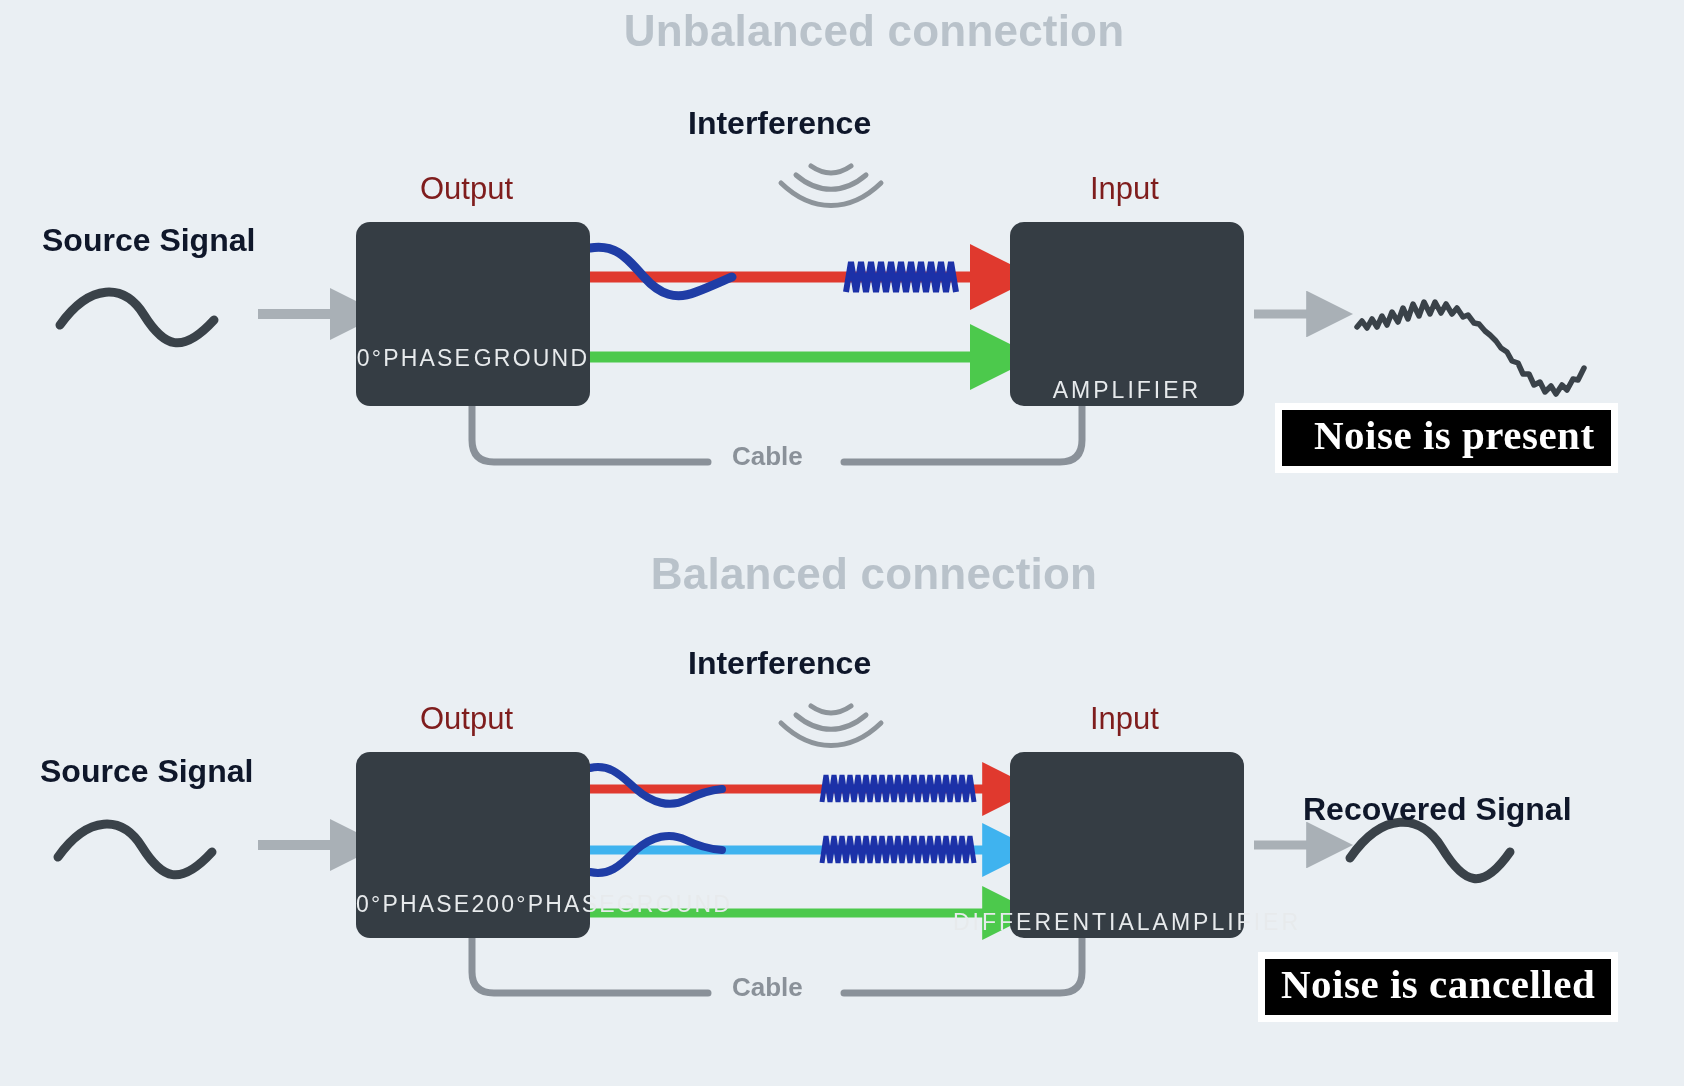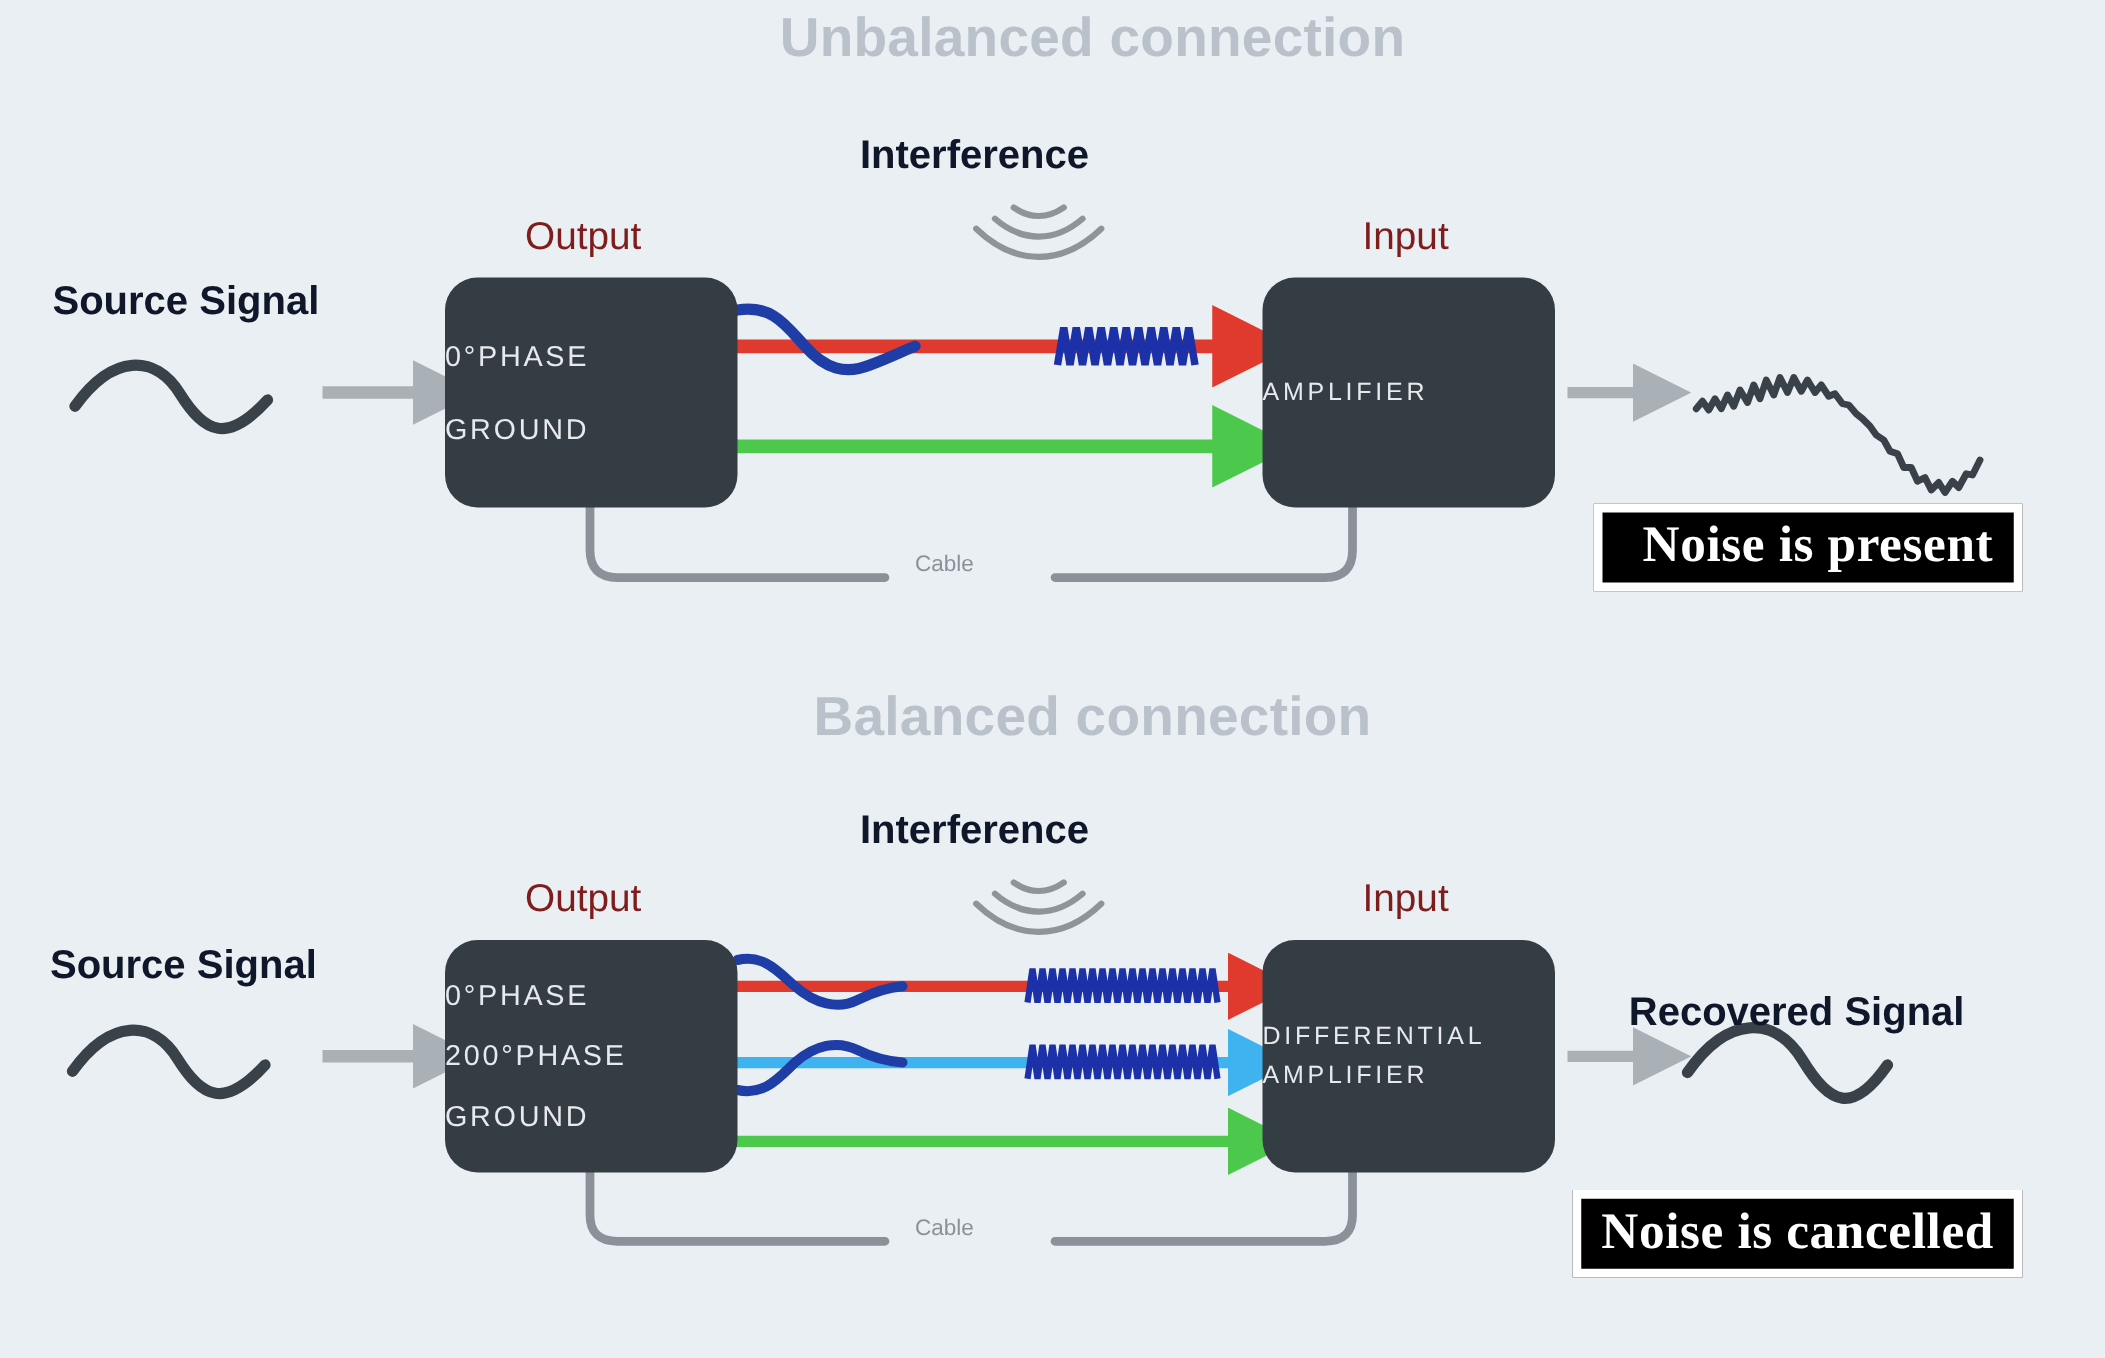--- a/index.html
+++ b/index.html
@@ -34,45 +34,45 @@
   .lbl-dark{
     position:absolute;
     color:#7f1d1d;
     font-size:31px;
     font-weight:400;
     white-space:nowrap;
   }
   .lbl-cable{
     position:absolute;
     color:#8a9199;
-    font-size:18px;
-    font-weight:400;
+    font-size:26px;
+    font-weight:700;
     white-space:nowrap;
   }
 
   
   .box{
     position:absolute;
     background:#353d44;
-    border-radius:26px;
+    border-radius:14px;
     display:flex;
-    flex-direction:column;
-    align-items:flex-start;
+    flex-direction:row;
+    align-items:flex-end;
     justify-content:center;
     box-sizing:border-box;
   }
   .box .pin{
     color:#e7eaec;
     font-size:23px;
     font-weight:500;
     letter-spacing:2.2px;
     white-space:nowrap;
     text-align:center;
   }
-  .box.amp .pin{ letter-spacing:3px; font-size:20px; line-height:31px;}
+  .box.amp .pin{ letter-spacing:3px; font-size:23px; line-height:31px;}
 
   
   .badge{
     position:absolute;
     background:#000;
     color:#fff;
     font-family:"Liberation Serif", serif;
     font-weight:700;
     font-size:41px;
     letter-spacing:0.5px;

